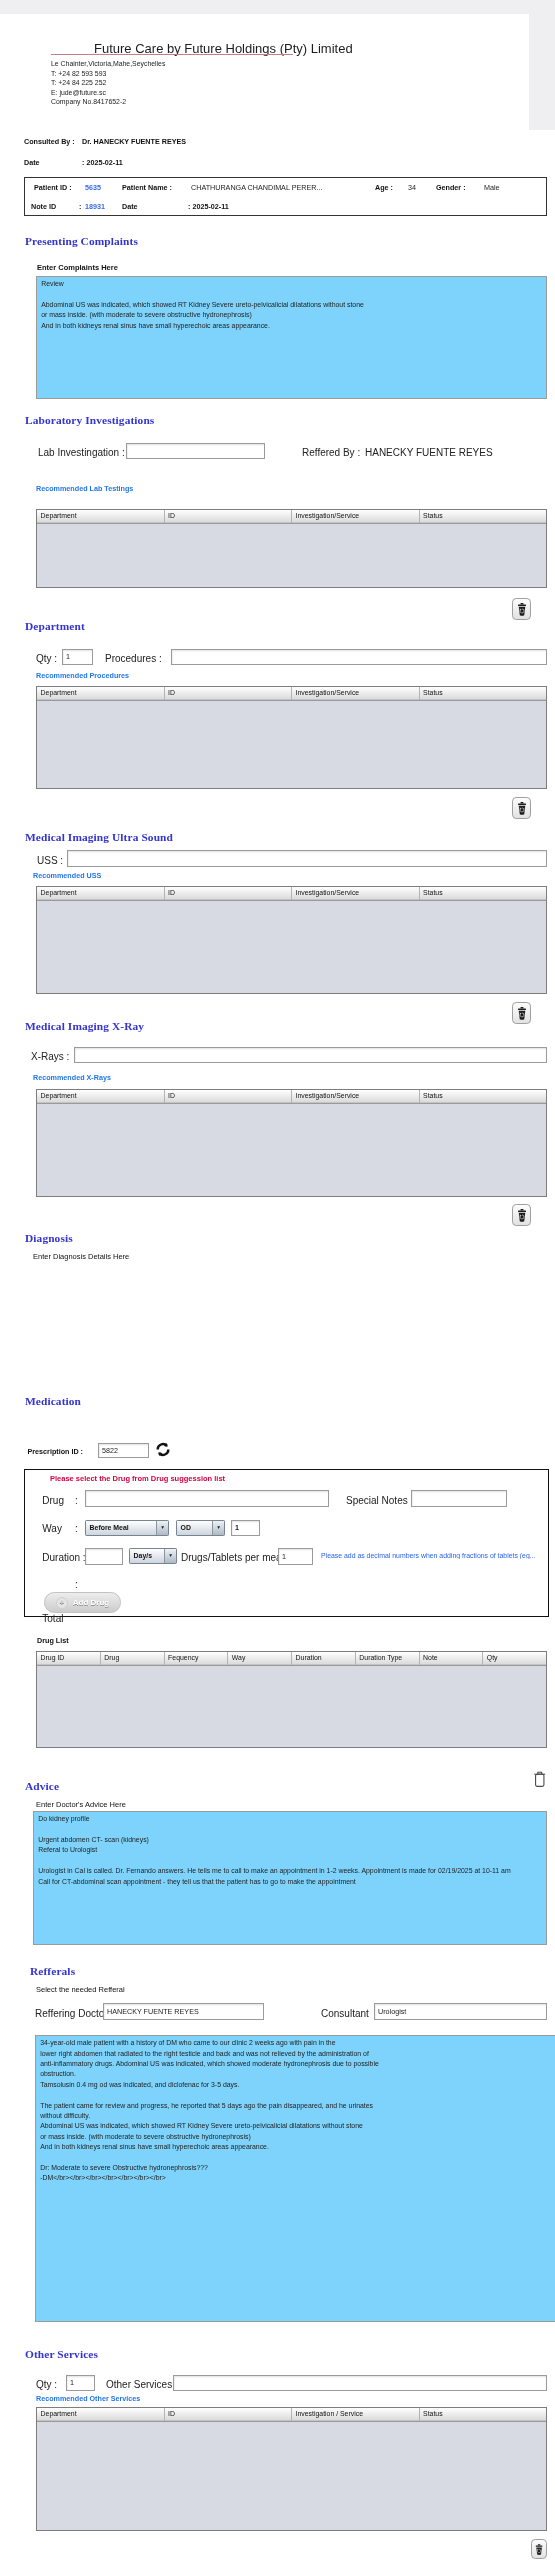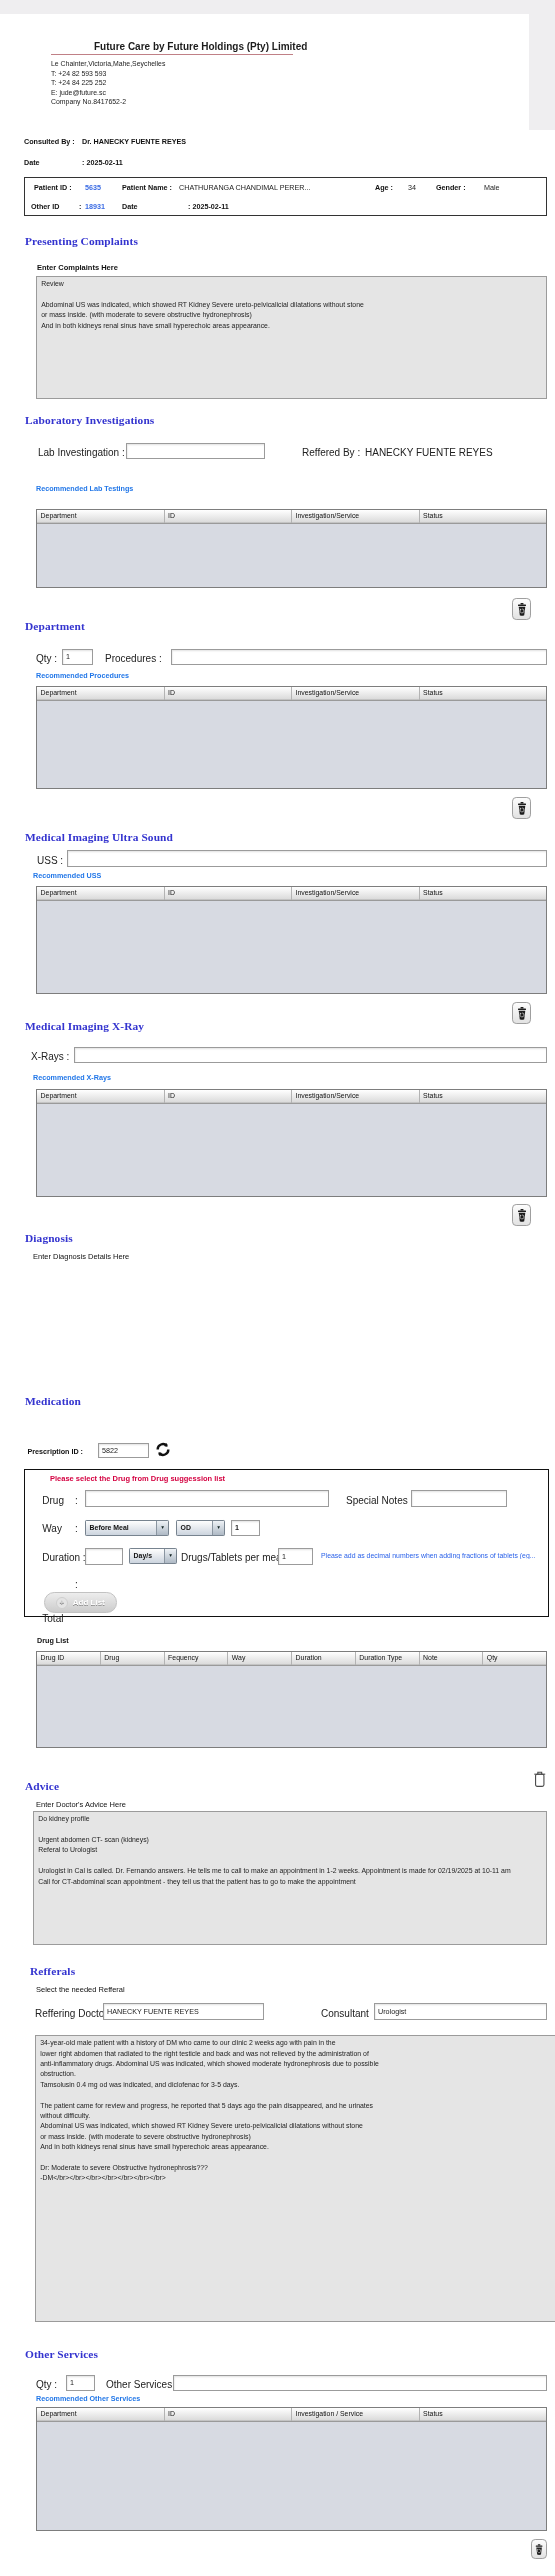--- a/index.html
+++ b/index.html
@@ -2,40 +2,40 @@
 <html style="font-size:9.6px"><head>
 <meta charset="utf-8">
 <style>
   html,body{margin:0;padding:0;background:#fff;}
   #page{position:relative;width:556px;height:2576px;background:#ffffff;
         font-family:"Liberation Sans",sans-serif;overflow:hidden;}
   .abs{position:absolute;}
   .topstrip{left:0;top:0;width:556px;height:13.7px;background:#efeef0;}
   .rightstrip{left:529px;top:0;width:27px;height:130px;background:#efeef0;}
   
-  .lh-title{font-size:10px;font-weight:bold;color:#1c1c1c;padding-left:43px;}
+  .lh-title{font-size:13px;font-weight:normal;color:#1c1c1c;padding-left:43px;}
   .lh-rule{height:1.2px;background:#c08086;}
   .lh-line{font-size:6.9px;color:#1c1c1c;line-height:9.6px;}
   .logo-future{font-family:"Liberation Serif",serif;font-size:18px;color:#15152a;letter-spacing:0.6px;}
   .logo-care{font-family:"Liberation Sans",sans-serif;font-weight:bold;font-size:14.3px;color:#2b3990;letter-spacing:0.6px;}
   .logo-heart{color:#e5202e;font-size:10.2px;vertical-align:0.6px;}
   .logo-tag{font-family:"DejaVu Serif",serif;font-style:italic;font-size:7.8px;color:#20203a;}
   
   .b12{font-size:7.2px;font-weight:bold;color:#111;}
   .n12{font-size:7.2px;color:#222;}
   .blue-val{color:#3a6be4;font-weight:bold;}
   .sec-title{font-size:11.4px;font-weight:bold;color:#3434cf;letter-spacing:0.1px;font-family:Liberation Serif, serif;}
   .sub-label{font-size:7.5px;font-weight:bold;color:#111;}
   .rec-label{font-size:7.2px;font-weight:bold;color:#2277e8;}
   .field-label{font-size:10px;color:#222;}
   
   .tin{position:absolute;border:0.6px solid #9b9b9b;background:#fff;
        box-shadow:inset 0.6px 1.2px 1.2px rgba(0,0,0,.10);
        font:7.2px "Liberation Sans",sans-serif;padding:1.2px 3px;color:#222;box-sizing:border-box;}
-  textarea.tarea{position:absolute;border:0.6px solid #9b9b9b;background:#e5e5e5;resize:none;
+  textarea.tarea{position:absolute;border:0.6px solid #9b9b9b;background:#7dd3fc;resize:none;
        font:6.9px/1.5 "Liberation Sans",sans-serif;padding:2.4px 4.2px;color:#222;box-sizing:border-box;outline:none;}
   
   .dtable{position:absolute;border:0.6px solid #7d7d7d;box-sizing:border-box;background:#d7dae2;}
   .dtable-head{position:absolute;left:0;right:0;top:0;height:13px;display:flex;
        background:linear-gradient(#ffffff,#d8d8d8);}
   .th{flex:1;font-size:6.9px;color:#111;padding:2.4px 3.6px 0 3.6px;border-right:0.6px solid #b3b3b3;
       box-shadow:inset 0 -0.6px 0 #adadad;overflow:hidden;white-space:nowrap;}
   .th:last-child{border-right:none;}
   .dtable-body{position:absolute;left:0;right:0;top:13px;bottom:0;background:#d7dae2;border-top:0.6px solid #9a9a9a;}
   
@@ -78,26 +78,26 @@
 
   <div class="abs b12" style="left:24px;top:137px;">Consulted By  :</div>
   <div class="abs b12" style="left:82px;top:137px;">Dr.  HANECKY FUENTE REYES</div>
   <div class="abs b12" style="left:24px;top:158px;">Date</div>
   <div class="abs b12" style="left:82px;top:158px;">: 2025-02-11</div>
 
   <div class="abs" style="left:24px;top:177px;width:523px;height:39px;border:1.2px solid #333;box-sizing:border-box;">
     <span class="abs b12" style="left:9px;top:5.4px;">Patient ID  :</span>
     <span class="abs b12 blue-val" style="left:60px;top:5.4px;">5635</span>
     <span class="abs b12" style="left:97px;top:5.4px;">Patient Name  :</span>
-    <span class="abs n12" style="left:154px;top:5.4px;">CHATHURANGA CHANDIMAL PERER...</span>
+    <span class="abs n12" style="left:166px;top:5.4px;">CHATHURANGA CHANDIMAL PERER...</span>
     <span class="abs b12" style="left:350px;top:5.4px;">Age  :</span>
     <span class="abs n12" style="left:383px;top:5.4px;">34</span>
     <span class="abs b12" style="left:411px;top:5.4px;">Gender   :</span>
     <span class="abs n12" style="left:459px;top:5.4px;">Male</span>
-    <span class="abs b12" style="left:6px;top:24px;">Other ID</span>
+    <span class="abs b12" style="left:6px;top:24px;">Note ID</span>
     <span class="abs b12" style="left:54px;top:24px;">:</span>
     <span class="abs b12 blue-val" style="left:60px;top:24px;">18931</span>
     <span class="abs b12" style="left:97px;top:24px;">Date</span>
     <span class="abs b12" style="left:163px;top:24px;">: 2025-02-11</span>
   </div>
 
   <div class="abs sec-title" style="left:25px;top:235px;">Presenting Complaints</div>
   <div class="abs sub-label" style="left:37px;top:263px;">Enter Complaints Here</div>
   <textarea class="tarea" style="left: 36px; top: 276px; width: 511px; height: 123px;" spellcheck="false">Review
 
@@ -245,21 +245,21 @@
     </div>
     <span class="abs field-label" style="left:156px;top:82px;">Drugs/Tablets per meal :</span>
     <input class="tin" style="left: 253px; top: 78px; width: 35px; height: 16.7px;" value="1">
     <div class="abs helper" style="left:296px;top:82px;width:222px;">Please add as decimal numbers when adding fractions of tablets (eg...</div>
 
     <span class="abs field-label" style="left:17.3px;top:109px;margin-top:34px;">Total</span>
     <span class="abs field-label" style="left:50px;top:109px;">:</span>
 
     <div class="add-btn" style="left:19px;top:122px;">
       <span class="plus-circle">+</span>
-      <span>Add List</span>
+      <span>Add Drug</span>
     </div>
   </div>
 
   <div class="abs b12" style="left:37px;top:1636px;">Drug List</div>
   <div class="dtable" style="left:36px;top:1651px;width:511px;height:97px;">
     <div class="dtable-head">
       <div class="th">Drug ID</div>
       <div class="th">Drug</div>
       <div class="th">Fequency</div>
       <div class="th">Way</div>

